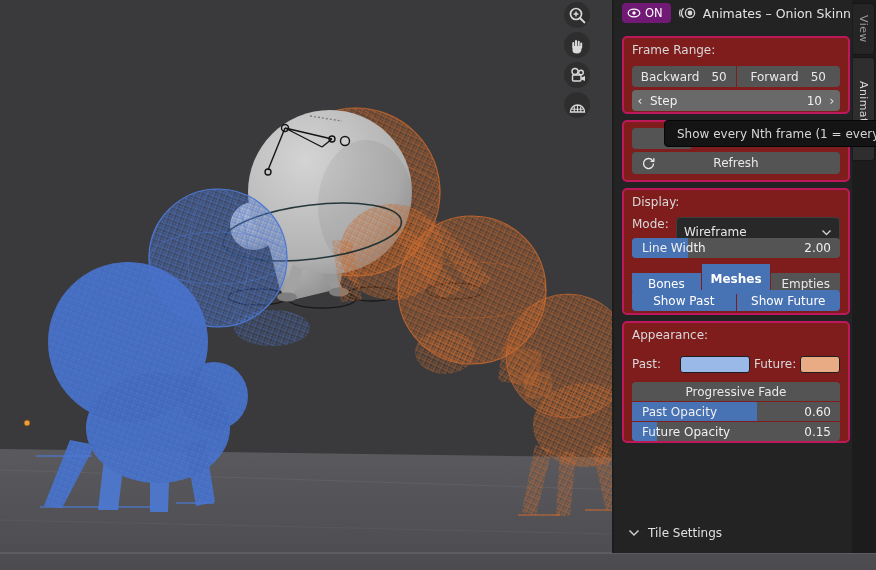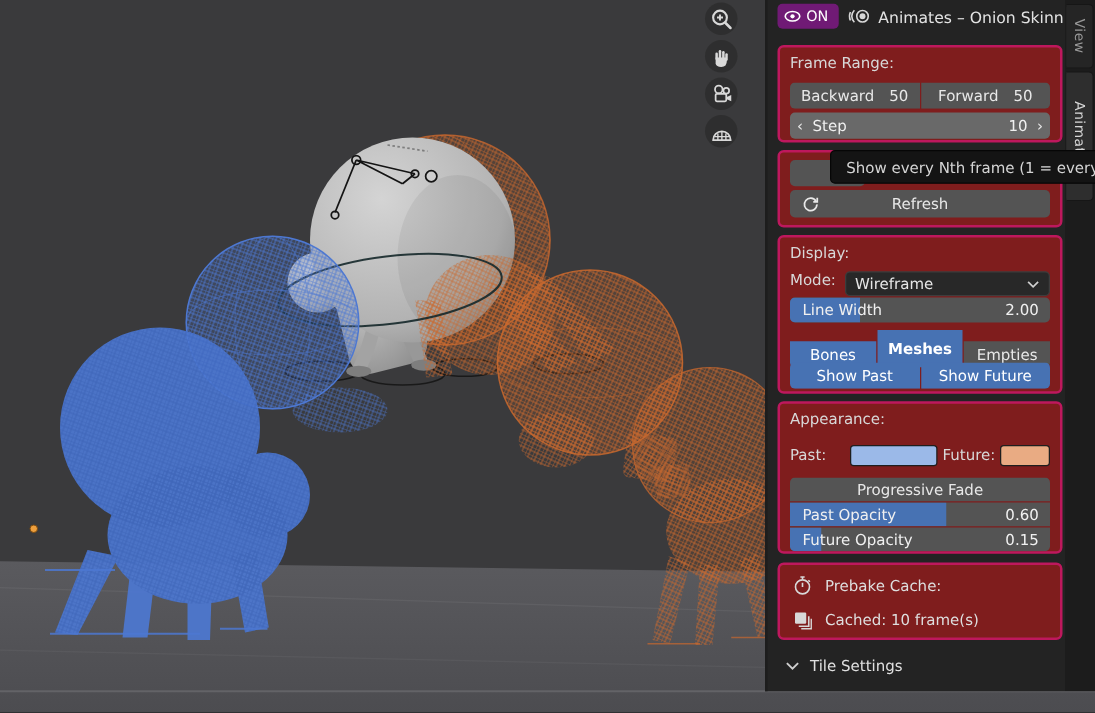--- a/index.html
+++ b/index.html
@@ -39,21 +39,21 @@
   .slider{position:relative;background:#545454;border-radius:4px;overflow:hidden;
           display:flex;align-items:center;color:#f0f0f0;}
   .slider .fill{position:absolute;left:0;top:0;bottom:0;background:#4772b3;}
   .slider .lab{position:relative;margin-left:10px;}
   .slider .val{position:relative;margin-left:auto;margin-right:9px;}
   .slider.hover{background:#696969;}
   .arrow{position:relative;width:16px;text-align:center;color:#e6e6e6;font-size:12px;}
 
   .mode-row{position:absolute;left:8px;right:8px;display:flex;align-items:flex-start;}
   .dropdown{margin-left:auto;width:164px;height:20px;background:#282828;border:1px solid #3d3d3d;
-            border-radius:4px;display:flex;align-items:center;padding:4px 7px;color:#e6e6e6;}
+            border-radius:4px;display:flex;align-items:center;padding:14px 7px;color:#e6e6e6;}
   .dropdown svg{margin-left:auto;}
 
   .swatch-row{position:absolute;left:8px;right:8px;display:flex;align-items:center;}
   .swatch{height:17px;border-radius:3px;border:1px solid #1e1e1e;}
 
   .icon-row{position:absolute;left:10px;display:flex;align-items:center;gap:10px;color:#dedede;}
 
   .tile-header{position:absolute;left:14px;top:526px;display:flex;align-items:center;gap:8px;color:#e0e0e0;}
 
   
@@ -359,37 +359,20 @@
           <span class="val">0.60</span>
         </div>
         <div class="slider" style="height:19px;border-radius:0;">
           <div class="fill" style="width:12%;"></div>
           <span class="lab">Future Opacity</span>
           <span class="val">0.15</span>
         </div>
       </div>
     </div>
 
-    <div class="box" style="top:450px;height:62px;">
-      <div class="icon-row" style="top:8px;">
-        <svg width="16" height="17" viewBox="0 0 16 17">
-          <circle cx="8" cy="9.5" r="5.6" fill="none" stroke="#d8d8d8" stroke-width="1.3"></circle>
-          <path d="M8,9.5 L8,6.2 M6.3,1.6 H9.7 M8,1.6 V3.4 M12.7,4.2 L13.9,5.4" stroke="#d8d8d8" stroke-width="1.3" fill="none"></path>
-        </svg>
-        <span>Prebake Cache:</span>
-      </div>
-      <div class="icon-row" style="top:36px;">
-        <svg width="16" height="16" viewBox="0 0 16 16">
-          <rect x="2" y="2" width="9" height="9" rx="1" fill="#d8d8d8"></rect>
-          <path d="M13,5 V13 H5" fill="none" stroke="#d8d8d8" stroke-width="1.3"></path>
-          <path d="M15,7 V15 H7" fill="none" stroke="#d8d8d8" stroke-width="1.1"></path>
-        </svg>
-        <span>Cached: 10 frame(s)</span>
-      </div>
-    </div>
 
     <div class="tile-header">
       <svg width="12" height="8" viewBox="0 0 12 8">
         <path d="M1.5,1.5 L6,6 L10.5,1.5" fill="none" stroke="#cfcfcf" stroke-width="1.5"></path>
       </svg>
       <span>Tile Settings</span>
     </div>
   </div>
 
   <div class="tabstrip">

